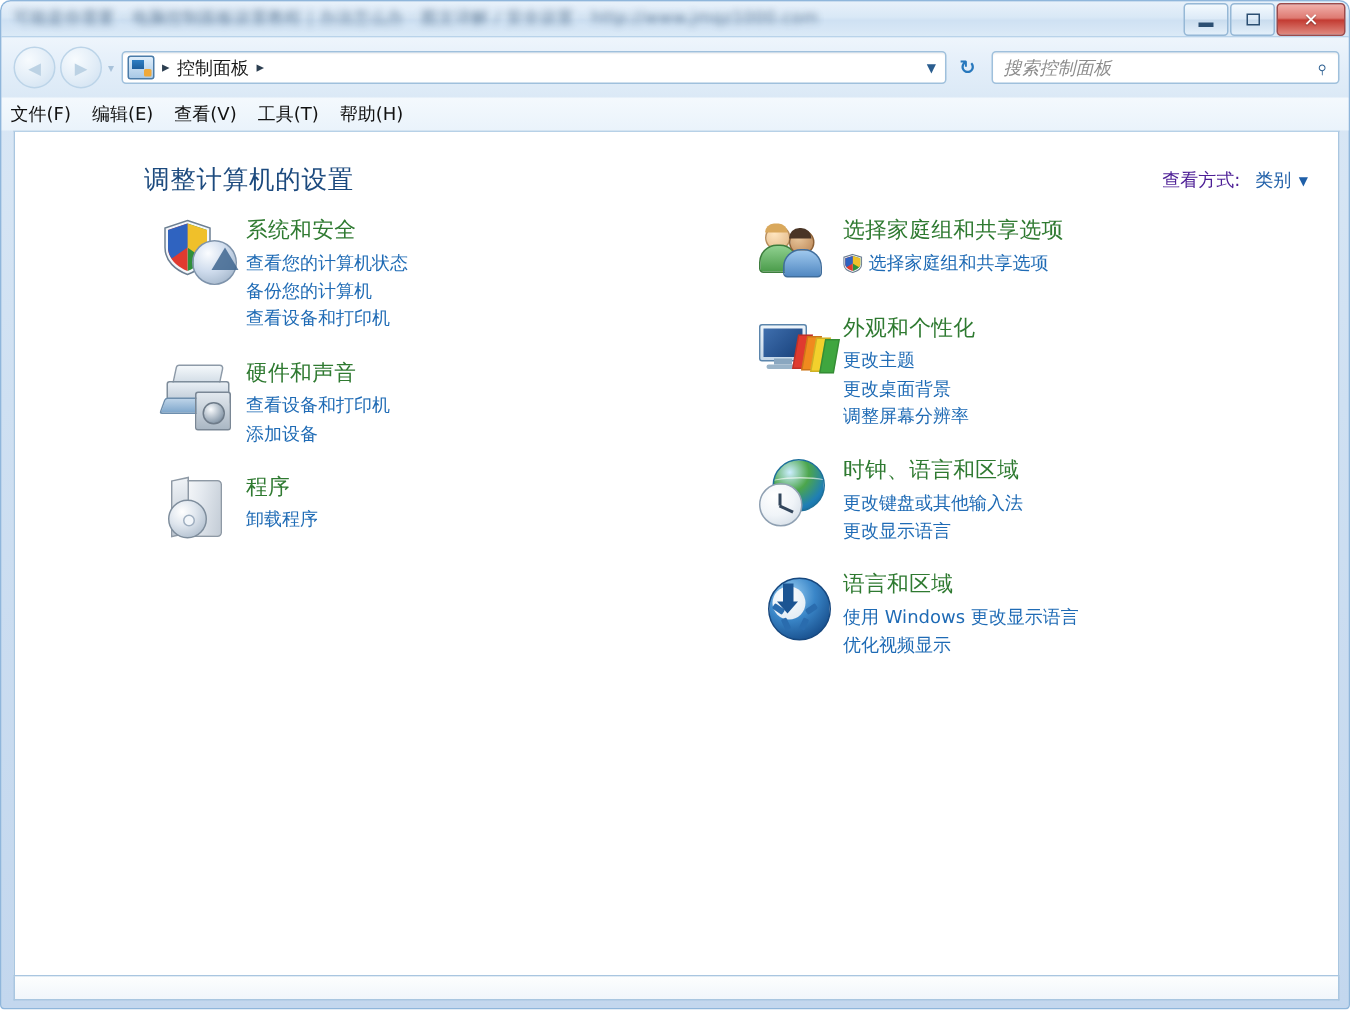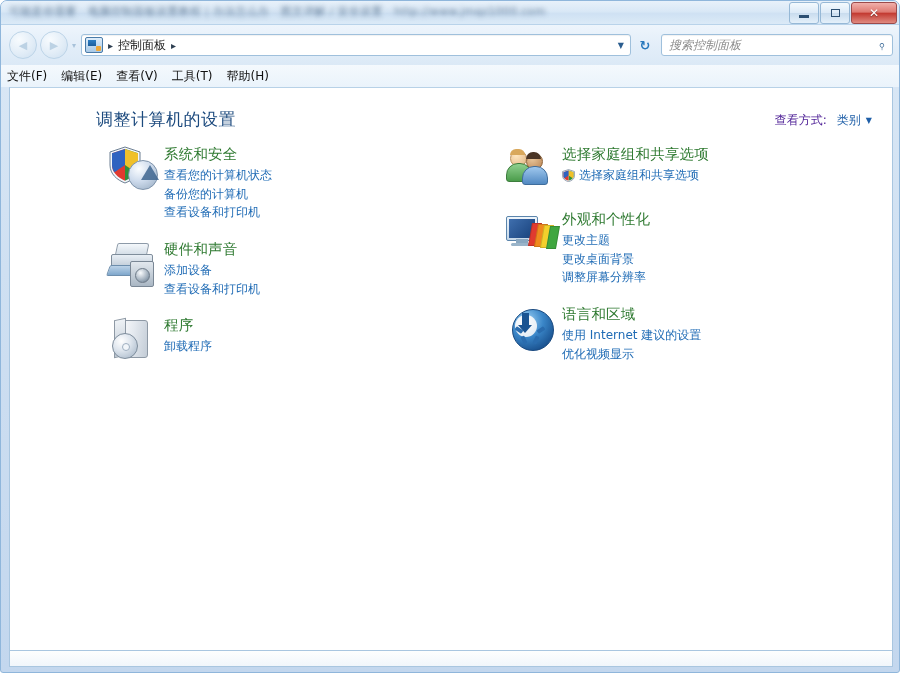--- a/index.html
+++ b/index.html
@@ -413,24 +413,24 @@
             <div class="ic">
               <div class="printer-top"></div>
               <div class="printer-body"></div>
               <div class="printer-tray"></div>
               <div class="spk"></div>
             </div>
           </div>
           <div class="cat-body">
             <div class="cat-title">硬件和声音</div>
             <div class="cat-link">
+              <span>查看设备和打印机</span>
+            </div>
+            <div class="cat-link">
               <span>添加设备</span>
-            </div>
-            <div class="cat-link">
-              <span>查看设备和打印机</span>
             </div>
           </div>
         </div>
 
         <div class="cat">
           <div class="cat-icon">
             <div class="ic">
               <div class="prog-box"></div>
               <div class="prog-cd"></div>
             </div>
@@ -492,37 +492,57 @@
             </div>
             <div class="cat-link">
               <span>更改桌面背景</span>
             </div>
             <div class="cat-link">
               <span>调整屏幕分辨率</span>
             </div>
           </div>
         </div>
 
+        <div class="cat">
+          <div class="cat-icon">
+            <div class="ic">
+              <div class="cl-globe"></div>
+              <div class="clock">
+                <span class="h"></span>
+                <span class="m"></span>
+              </div>
+            </div>
+          </div>
+          <div class="cat-body">
+            <div class="cat-title">时钟、语言和区域</div>
+            <div class="cat-link">
+              <span>更改键盘或其他输入法</span>
+            </div>
+            <div class="cat-link">
+              <span>更改显示语言</span>
+            </div>
+          </div>
+        </div>
 
         <div class="cat">
           <div class="cat-icon">
             <div class="ic">
               <div class="ea"></div>
               <div class="ea-in"></div>
               <div class="ea-spoke" style="left:11px;top:20px;transform:rotate(-55deg);"></div>
               <div class="ea-spoke" style="left:33px;top:20px;transform:rotate(55deg);"></div>
               <div class="ea-spoke" style="left:16px;top:30px;transform:rotate(-25deg);"></div>
               <div class="ea-spoke" style="left:28px;top:30px;transform:rotate(25deg);"></div>
               <div class="ea-arrow"></div>
             </div>
           </div>
           <div class="cat-body">
             <div class="cat-title">语言和区域</div>
             <div class="cat-link">
-              <span>使用 Internet 建议的设置</span>
+              <span>使用 Windows 更改显示语言</span>
             </div>
             <div class="cat-link">
               <span>优化视频显示</span>
             </div>
           </div>
         </div>
 
       </div>
     </div>
 

